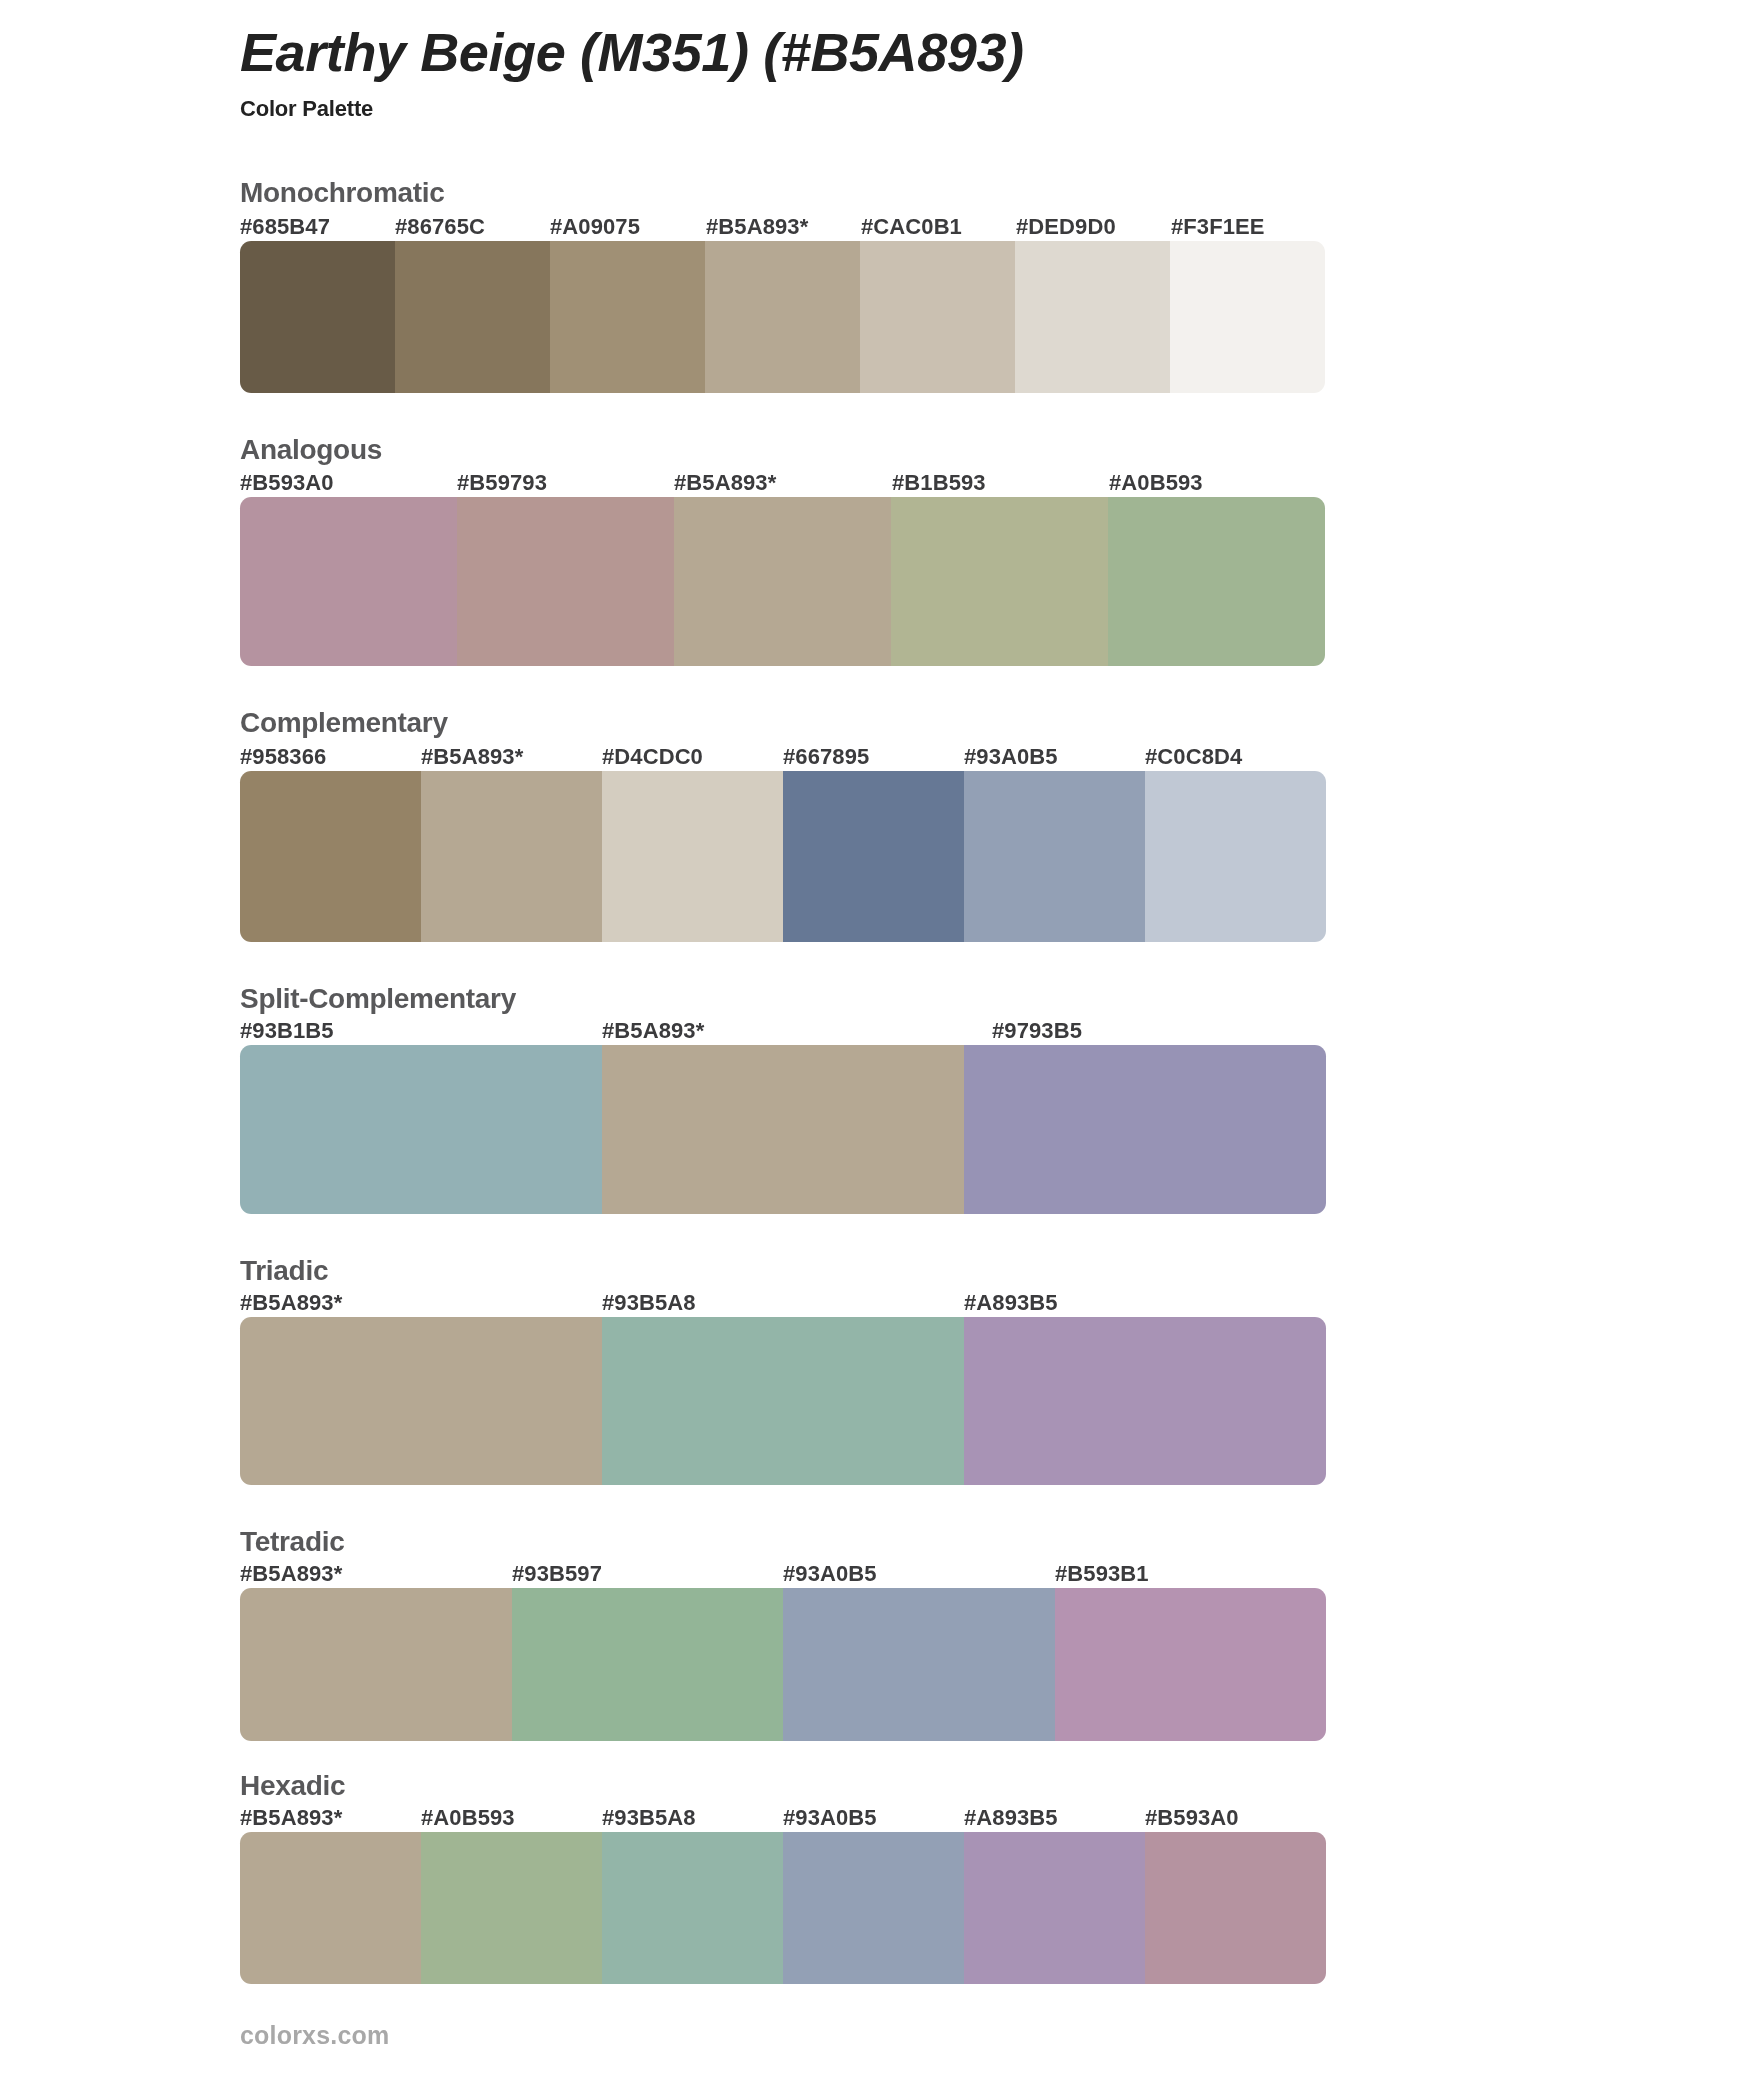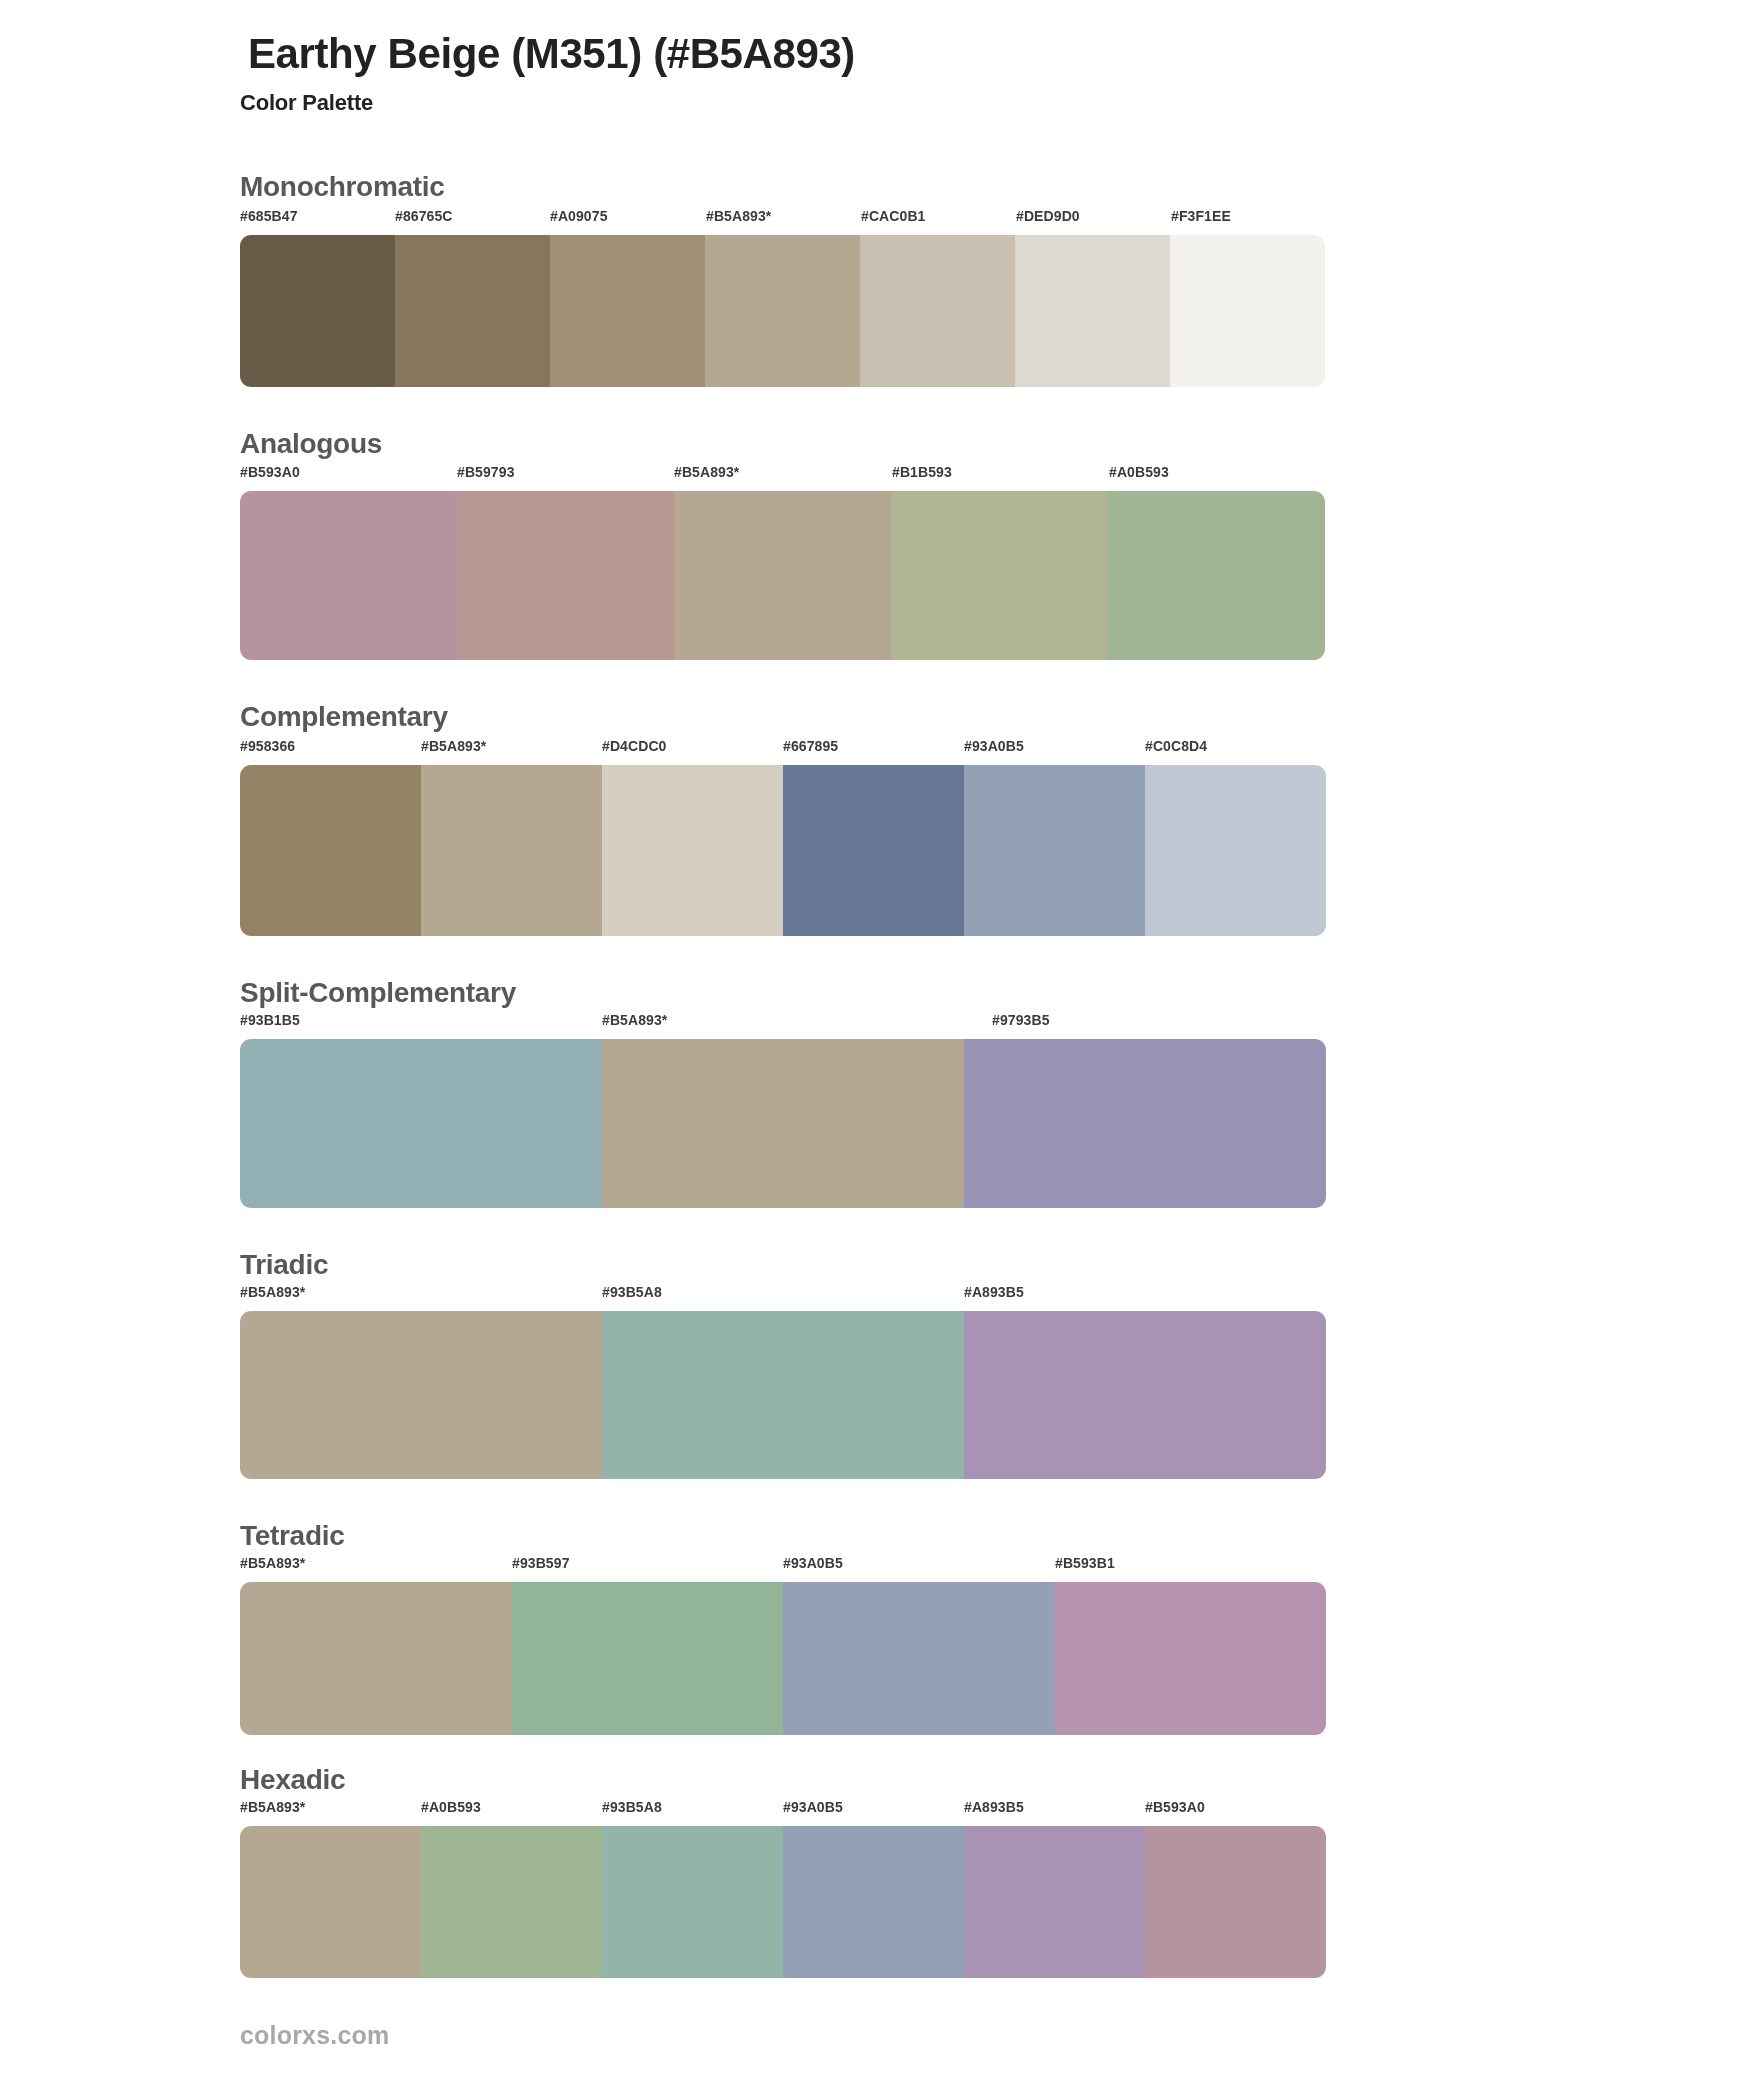--- a/index.html
+++ b/index.html
@@ -20,26 +20,27 @@
     width: 1757px;
     height: 2077px;
     box-sizing: border-box;
     padding: 0;
   }
   
   .header {
     padding: 21px 0 0 240px;
   }
   .title {
-    font-size: 42px;
+    font-size: 54px;
     font-weight: bold;
     color: #222222;
     letter-spacing: -0.4px;
     line-height: 1.18;
-    margin: 8px;
+    margin: 0;
+    font-style: italic;
   }
   .subtitle {
     font-size: 22px;
     font-weight: bold;
     color: #222222;
     letter-spacing: -0.2px;
     line-height: 1.2;
     margin: 11.2px 0 0 0;
   }
   
@@ -59,21 +60,21 @@
     line-height: 1.1;
   }
   .labels {
     position: relative;
     height: 27px;
     width: 1086px;
   }
   .label {
     position: absolute;
     top: 0;
-    font-size: 14px;
+    font-size: 22px;
     font-weight: bold;
     color: #3b3b3d;
     white-space: nowrap;
     letter-spacing: 0.1px;
   }
   .swatch-row {
     position: relative;
     width: 1086px;
     display: flex;
     border-radius: 11.2px;

